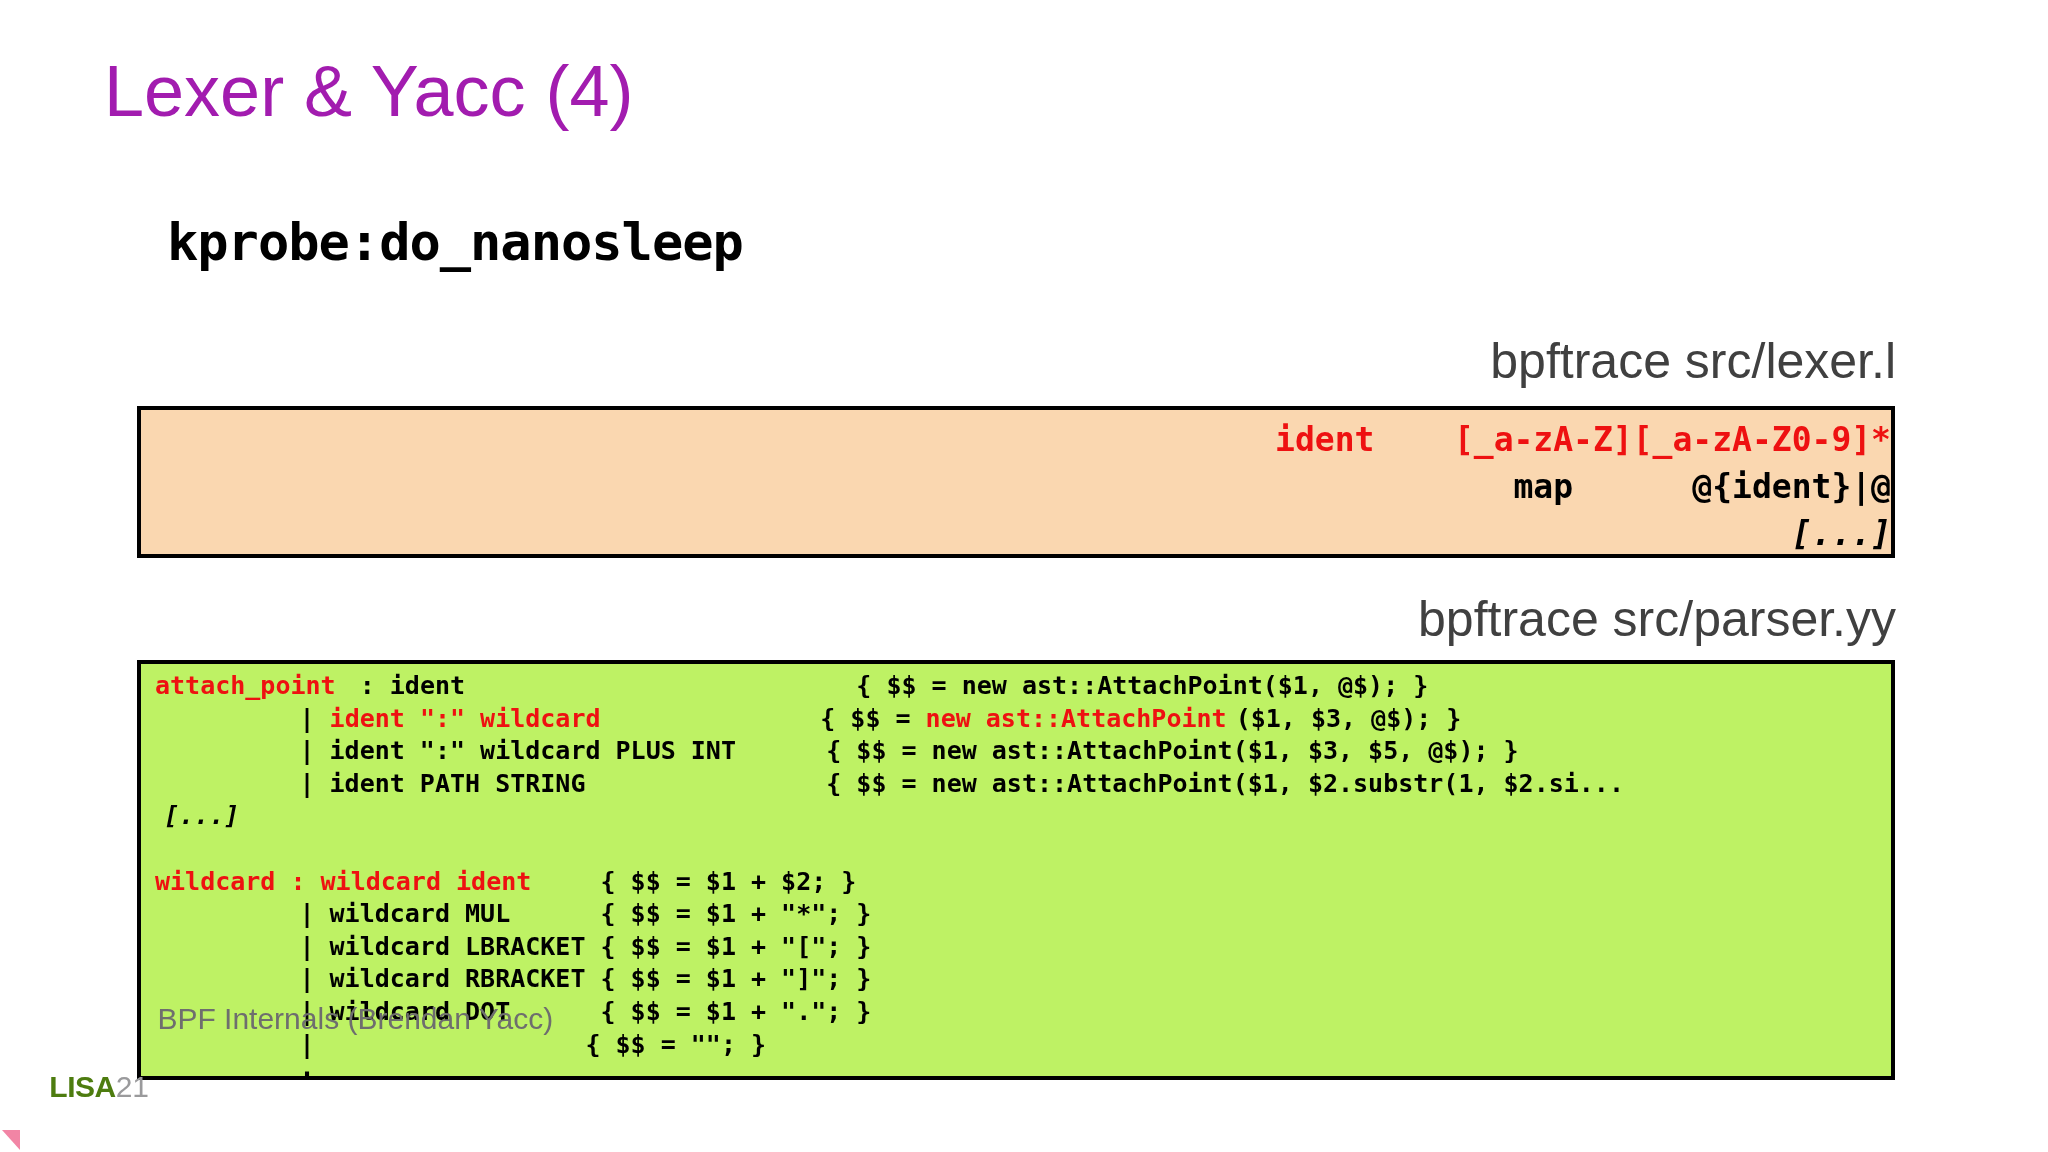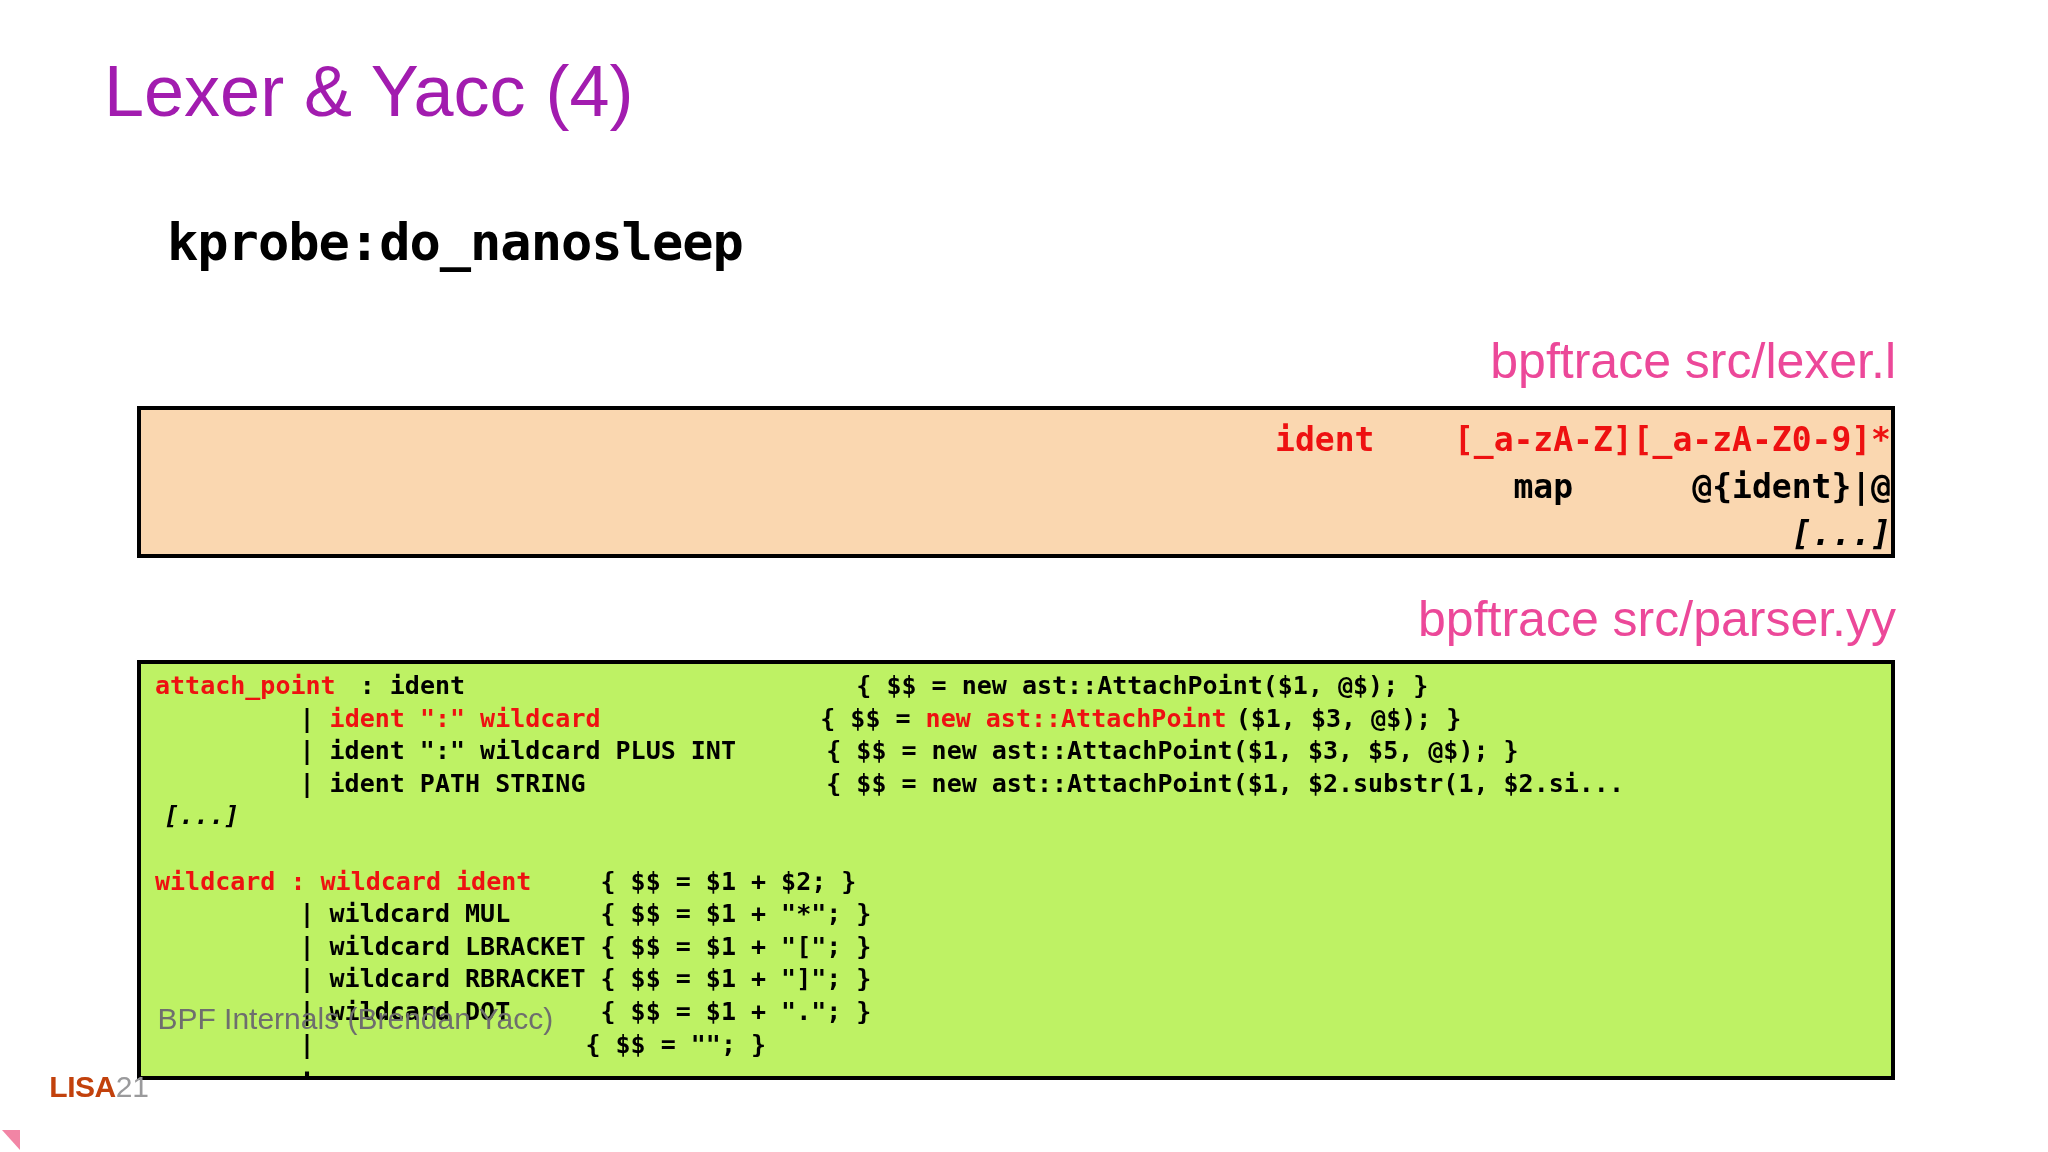--- a/index.html
+++ b/index.html
@@ -41,21 +41,21 @@
     white-space: pre;
     letter-spacing: -1px;
     margin-left: 27px;
   }
 
   
   .src-caption {
     position: absolute;
     font-size: 50px;
     font-weight: 400;
-    color: #ec4899;
+    color: #404040;
     white-space: pre;
     text-align: right;
   }
   #caption-lexer {
     right: 152px;
     top: 332px;
   }
   #caption-parser {
     right: 152px;
     top: 590px;
@@ -117,21 +117,21 @@
     font-size: 30px;
     color: #6e6e6e;
     white-space: pre;
   }
   .footer .brand-wrap {
     position: relative;
     display: inline-block;
   }
   .footer .brand {
     font-weight: bold;
-    color: #c2410c;
+    color: #4d7c0f;
     letter-spacing: -0.5px;
   }
   .footer .brand-year {
     font-weight: 400;
     color: #9a9a9c;
   }
   .footer .footer-text {
     color: #6e6e6e;
     font-weight: 400;
   }

